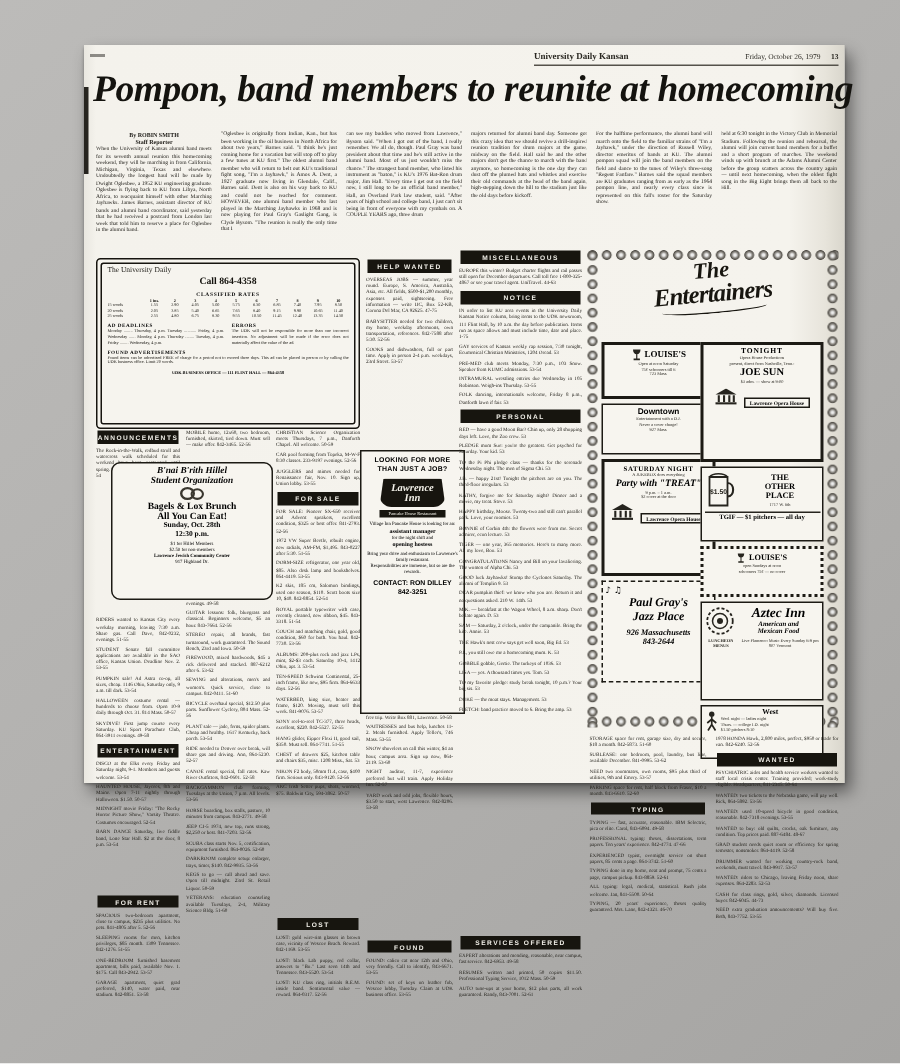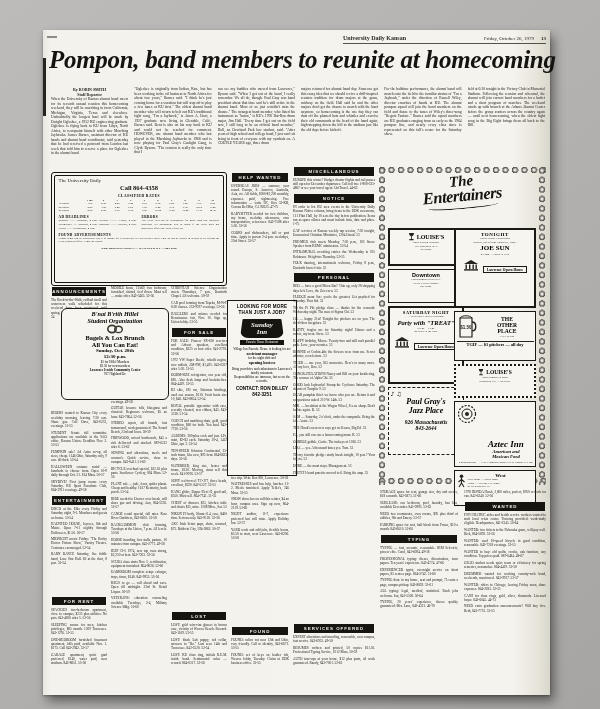--- a/index.html
+++ b/index.html
@@ -1,17 +1,17 @@
 <!DOCTYPE html>
 <html><head>
 <meta charset="utf-8">
 <style>
   html,body{margin:0;padding:0;}
   .stage{position:relative;width:600px;height:709px;background:linear-gradient(140deg,#bcbbb9 0%,#b3b2b0 45%,#a6a5a3 100%);overflow:hidden;font-family:"Liberation Serif","DejaVu Serif",serif;}
-  .paper{position:absolute;left:43px;top:30px;width:507px;height:665px;
+  .paper{position:absolute;left:56px;top:30px;width:507px;height:492px;
     background:linear-gradient(90deg,#e9e7e0 0px,#f4f2ec 8px,#f5f3ed 470px,#e7e4db 494px,#d9d6cc 507px);
     box-shadow:4px 6px 10px rgba(0,0,0,.45), 0 1px 2px rgba(0,0,0,.3);}
   .artifact{position:absolute;background:#26241f;}
 
   
   .masthead{position:absolute;left:300px;top:5px;width:203px;display:flex;justify-content:space-between;align-items:baseline;border-bottom:0.8px solid #55524b;padding-bottom:2px;}
   .mast-title{font-size:6px;font-weight:bold;color:#2a2822;}
   .mast-right{font-size:5px;color:#2a2822;}
   .mast-page{margin-left:7px;font-weight:bold;}
 
@@ -323,21 +323,21 @@
           <p class="ad">FOUND: calico cat near 12th and Ohio, very friendly. Call to identify, 843-6671. 53-55</p>
           <p class="ad">FOUND: set of keys on leather fob, Wescoe lobby, Tuesday. Claim at UDK business office. 53-55</p>
         </div>
     </div>
 
     <div class="dad vinn" style="left:184px;top:270px;width:64px;height:168px;">
       <div class="ask">
         <span>LOOKING FOR MORE</span><br><span>THAN JUST A JOB?</span>
       </div>
       <div class="vlogo">
-        <div class="v1"><span>Sunday</span><br><span>Inn</span></div>
+        <div class="v1"><span>Lawrence</span><br><span>Inn</span></div>
       </div>
       <div class="vbar">Pancake House Restaurant</div>
       <div class="vt">Village Inn Pancake House is looking for an:</div>
       <div class="vb">assistant manager</div>
       <div class="vt">for the night shift and</div>
       <div class="vb">opening hostess</div>
       <div class="vt" style="margin-top:2px">Bring your drive and enthusiasm to Lawrence's family restaurant.</div>
       <div class="vt">Responsibilities are immense, but so are the rewards.</div>
       <div class="contact">
         <span>CONTACT: RON DILLEY</span><br><span>842-3251</span>
@@ -499,21 +499,21 @@
         </div>
 
         <div class="rad" style="height:60px;">
           <div style="display:flex;gap:2px;align-items:flex-start;">
             <svg width="20" height="20" viewBox="0 0 20 20">
               <circle cx="10" cy="10" r="8.5" fill="none" stroke="#26241e" stroke-width="1.2" stroke-dasharray="2 1.4"></circle>
               <circle cx="10" cy="10" r="5" fill="none" stroke="#26241e" stroke-width="1"></circle>
               <circle cx="10" cy="10" r="2" fill="#26241e"></circle>
             </svg>
             <div style="flex:1;">
-              <div class="scripty" style="font-size:9px;line-height:9px;margin-top:36px;">
+              <div class="scripty" style="font-size:9px;line-height:9px;">
                 <span>Aztec</span> <span>Inn</span>
               </div>
               <div class="scripty" style="font-size:4.6px;line-height:5.4px;">
                 <span>American and</span><br><span>Mexican Food</span>
               </div>
             </div>
           </div>
           <div style="display:flex;gap:2px;margin-top:1.5px;">
             <div class="tiny" style="width:22px;font-weight:bold;">LUNCHEON MENUS</div>
             <div class="tiny" style="flex:1;">

